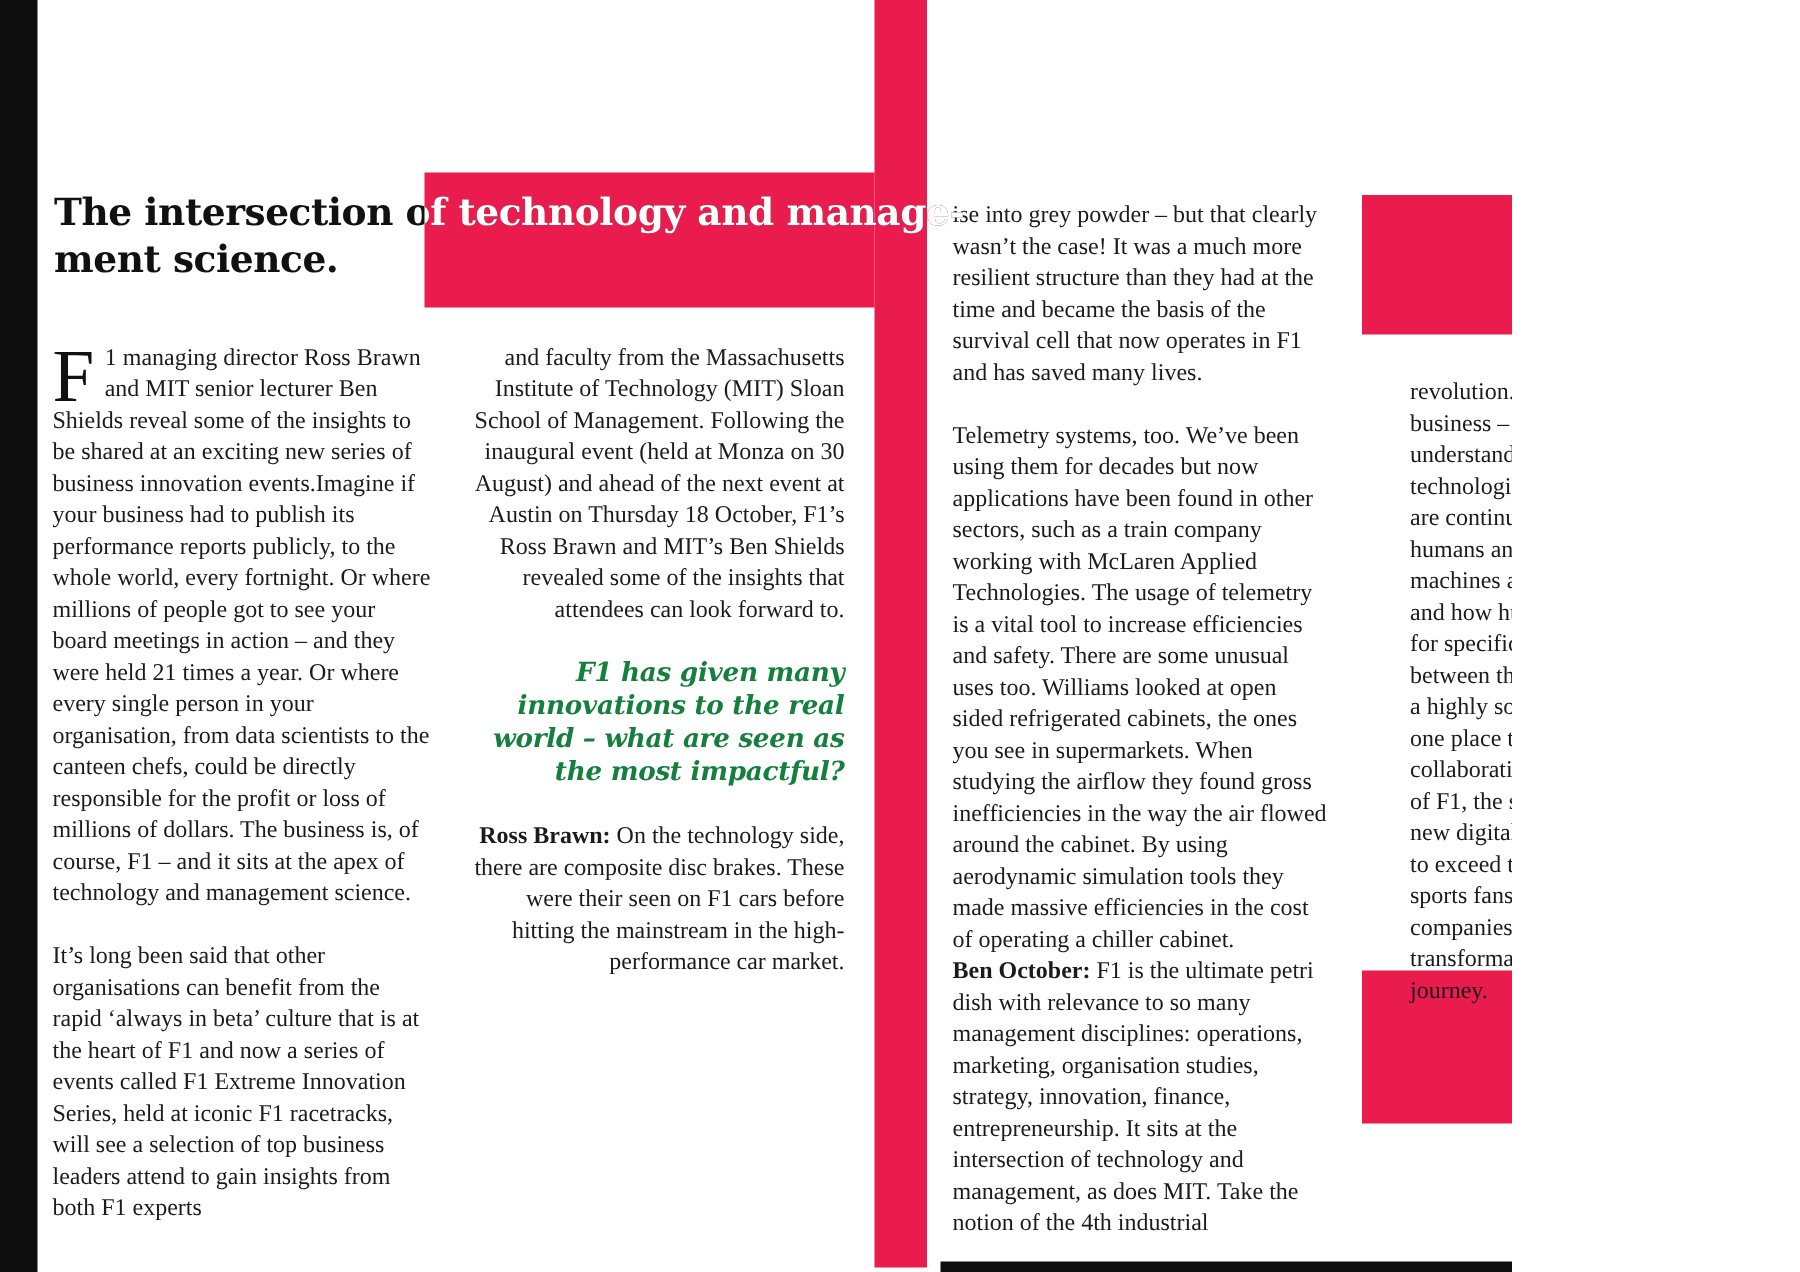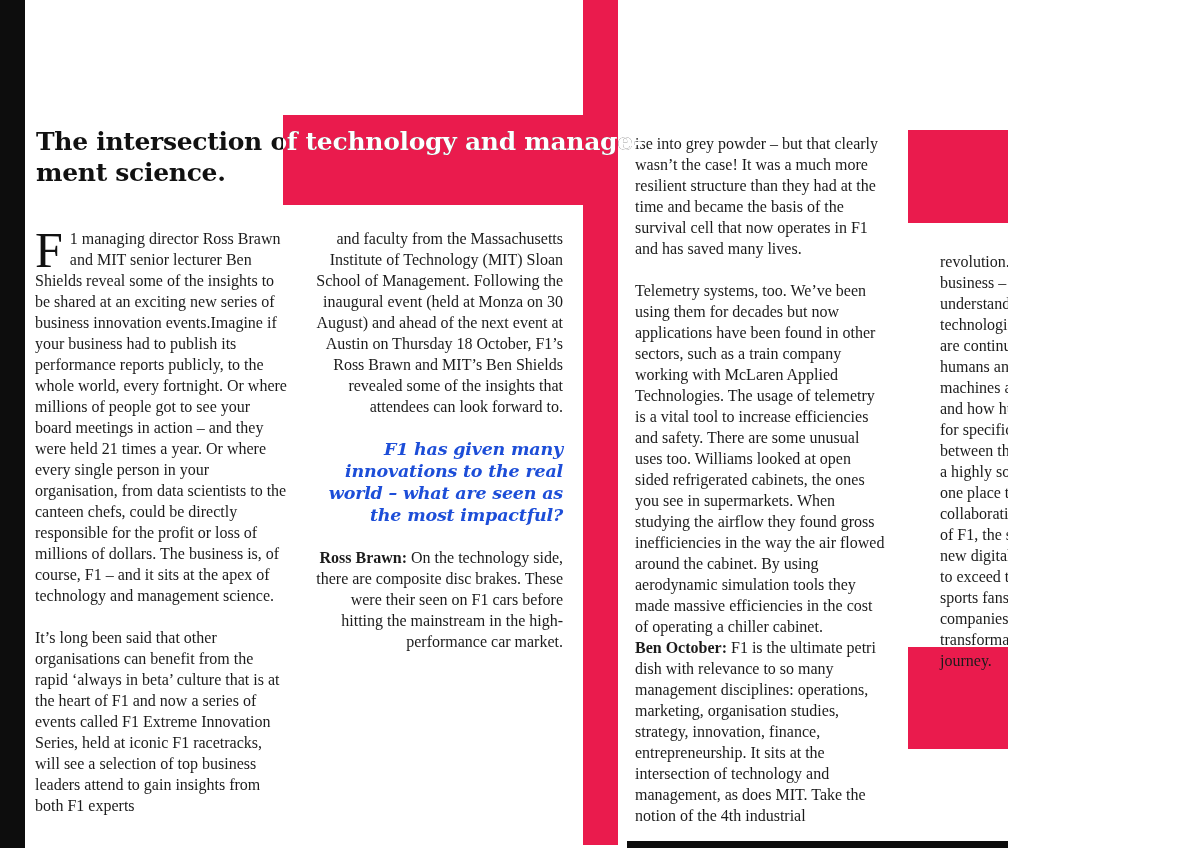--- a/index.html
+++ b/index.html
@@ -27,21 +27,21 @@
   .col p.tight{margin:0;}
   .col-1{left:35px;top:228px;width:253px;}
   .col-2{left:310px;top:228px;width:253px;text-align:right;}
   .col-3{left:635px;top:133px;width:253px;}
   .col-4{left:940px;top:251px;width:256px;}
 
   .dropcap{float:left;font-size:50px;line-height:40px;padding:2px 7px 0 0;
     font-family:"Liberation Serif", serif;color:#111;}
   .lead{font-weight:bold;}
   .question{font-family:"DejaVu Serif", serif;font-weight:bold;font-style:italic;
-    font-size:17.5px;line-height:22px;letter-spacing:-0.2px;color:#1d4ed8;margin:0 0 21px 0;}
+    font-size:17.5px;line-height:22px;letter-spacing:-0.2px;color:#15803d;margin:0 0 21px 0;}
 </style>
 </head>
 <body>
 
 <div class="page">
 
   <div class="shape black bar-left"></div>
   <div class="shape pink block-top-center"></div>
   <div class="shape pink vbar"></div>
   <div class="shape pink block-top-right"></div>

